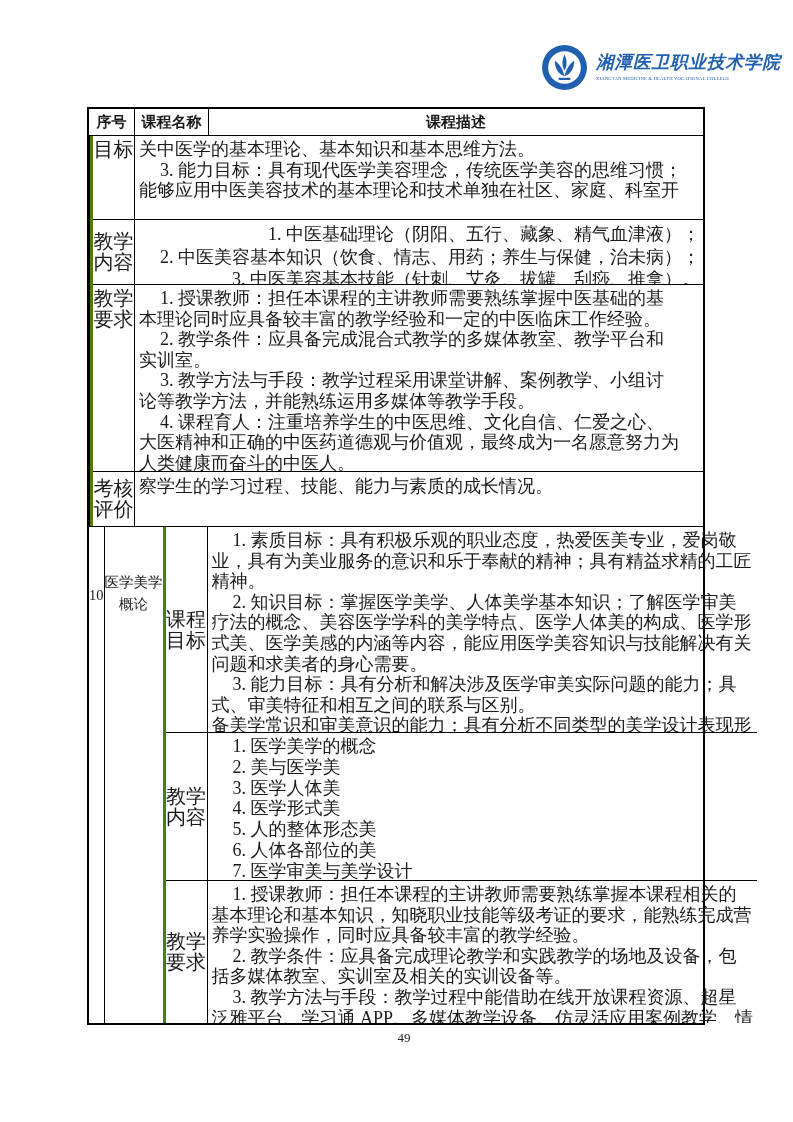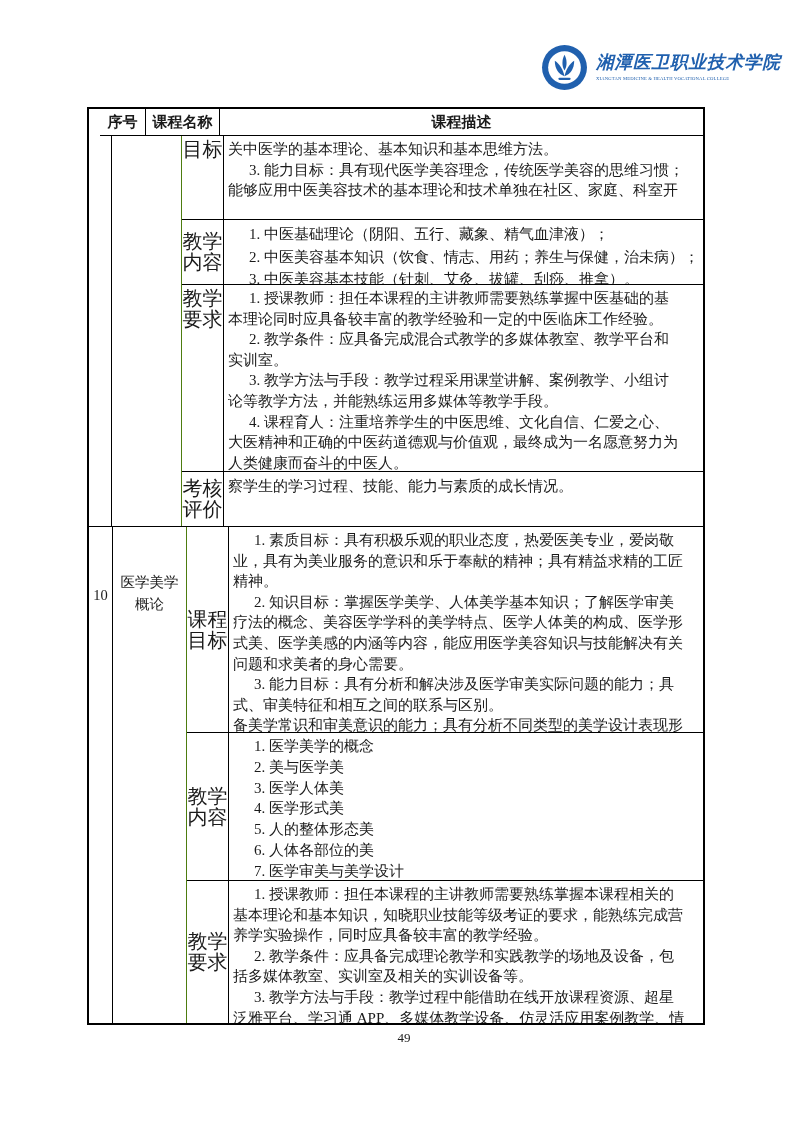--- a/index.html
+++ b/index.html
@@ -12,52 +12,52 @@
   .logo-text { margin-left: 8px; }
   .logo-zh { font-size: 17.5px; font-weight: bold; font-style: italic; color: #2060ae;
     letter-spacing: 1px; white-space: nowrap; line-height: 20px; }
   .logo-en { font-size: 9px; color: #2060ae; white-space: nowrap; letter-spacing: 0.3px;
     transform: scale(0.52); transform-origin: 0 50%; line-height: 10px; margin-top: 1px; }
 
   
   .doc-table { position: absolute; left: 87px; top: 107px; width: 618px;
     border: 2px solid #000; background: #fff; }
   .header-row { display: flex; height: 27px; border-bottom: 1px solid #000;
-    font-weight: bold; font-size: 15px; align-items: stretch; margin-left: 11px; }
+    font-weight: bold; font-size: 15px; align-items: stretch; }
   .h-cell { display: flex; align-items: center; justify-content: center; }
   .h-seq  { width: 46px; border-right: 1px solid #000; }
   .h-name { width: 74px; border-right: 1px solid #000; }
   .h-desc { flex: 1; }
 
   .block { display: flex; }
   .block + .block { border-top: 1px solid #000; }
   .seq-col  { width: 24px; border-right: 1px solid #000; text-align: center; font-size: 14.5px; }
-  .name-col { width: 74px; border-right: 1px solid #4d7c0f; text-align: center; font-size: 14.5px; }
+  .name-col { width: 74px; border-right: 3px solid #4d7c0f; text-align: center; font-size: 14.5px; }
   .block-1 .seq-col  { padding-top: 60px; }
   .block-1 .name-col { padding-top: 44px; }
   .name-col .line { line-height: 22px; white-space: nowrap; }
   .sections { flex: 1; display: flex; flex-direction: column; }
   .section { display: flex; }
   .section + .section { border-top: 1px solid #000; }
   .label-col { width: 42px; border-right: 1px solid #000; display: flex; flex-direction: column;
     align-items: center; justify-content: center; font-size: 20px; }
   .label-col .line { line-height: 20.7px; white-space: nowrap; }
-  .desc-col { flex: 1; padding: 3px 4px 0 4px; font-size: 15px; overflow: hidden; }
+  .desc-col { flex: 1; padding: 3px 4px 0 4px; font-size: 18px; overflow: hidden; }
   .desc-col .line { line-height: 20.6px; white-space: nowrap; }
   .desc-col .line.ind { text-indent: 21px; }
 
   
   .sec-0-0 { height: 83px; }
   .sec-0-1 { height: 65px; }
   .sec-0-2 { height: 187px; }
   .sec-0-3 { height: 55px; }
   .sec-1-0 { height: 205px; }
   .sec-1-1 { height: 148px; }
   .sec-1-2 { height: 143px; }
-  .sec-0-1 .desc-col .line { line-height: 22.5px; }
+  .sec-0-1 .desc-col .line { line-height: 22.5px; text-align: right; }
   .sec-0-3 .desc-col .line { line-height: 22px; }
   .sec-1-1 .desc-col .line { line-height: 20.8px; }
   .sec-0-0 .label-col, .sec-0-2 .label-col { justify-content: flex-start; padding-top: 3px; }
 
   .page-number { position: absolute; left: 15px; right: 0; top: 1030px; text-align: center;
     font-size: 13px; }
 </style>
 </head>
 <body>
 

